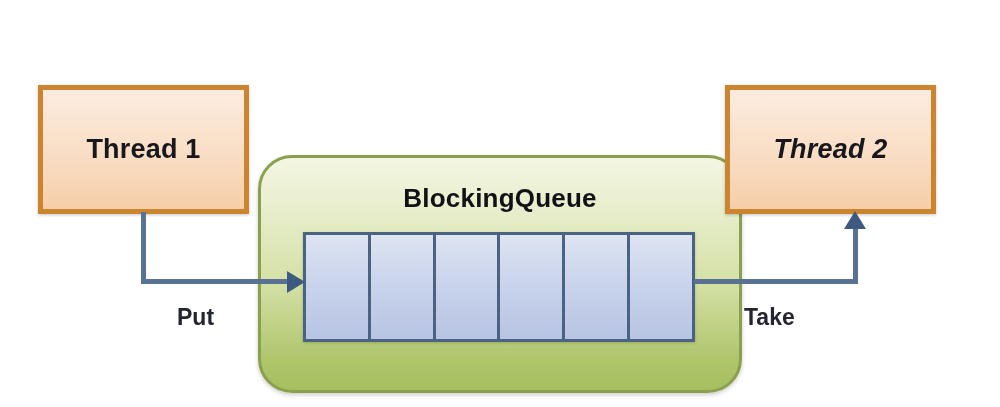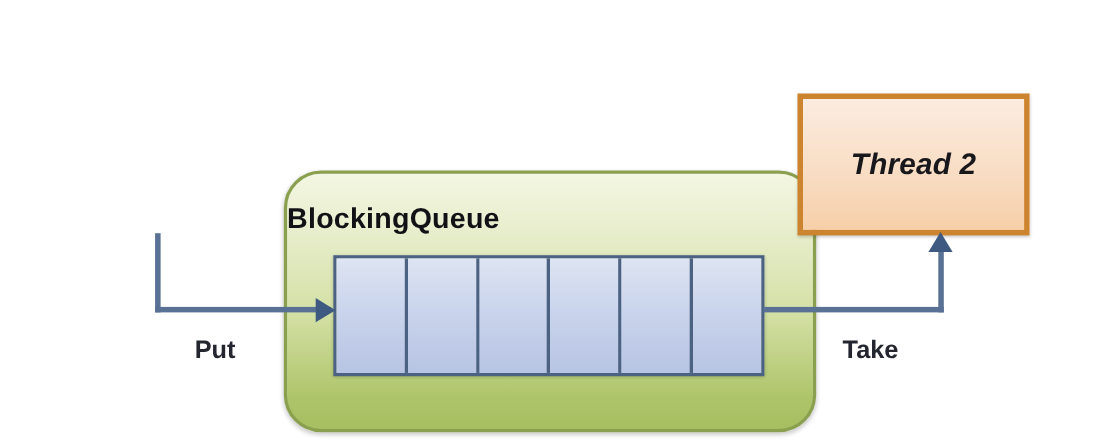--- a/index.html
+++ b/index.html
@@ -48,21 +48,21 @@
     border: 3px solid #8aa04f;
     border-radius: 34px;
     background: linear-gradient(to bottom, #f3f6e2 0%, #e8eecd 22%, #d3e0a4 55%, #aec46a 88%, #a6bf60 100%);
     box-shadow: 0 2px 4px rgba(0,0,0,0.20);
   }
   #queue-title {
     position: absolute;
     left: 0;
     top: 25px;
     width: 100%;
-    text-align: left;
+    text-align: center;
     font-size: 26px;
     font-weight: bold;
     color: #121216;
     letter-spacing: 0.2px;
   }
 
   
   #queue-cells {
     position: absolute;
     left: 303px;
@@ -119,27 +119,30 @@
 
   
   .edge-label {
     position: absolute;
     font-size: 23px;
     font-weight: bold;
     color: #24262f;
     white-space: nowrap;
   }
   #put-label  { left: 177px; top: 304px; }
-  #take-label { left: 766px; top: 304px; }
+  #take-label { left: 744px; top: 304px; }
 </style>
 </head>
 <body>
 
 <div id="canvas">
 
+  <div class="thread-box" id="thread1-box">
+    <span class="thread-label">Thread 1</span>
+  </div>
 
   <div id="queue-container">
     <div id="queue-title">BlockingQueue</div>
   </div>
 
   <div id="queue-cells">
     <div class="queue-cell"></div>
     <div class="queue-cell"></div>
     <div class="queue-cell"></div>
     <div class="queue-cell"></div>

